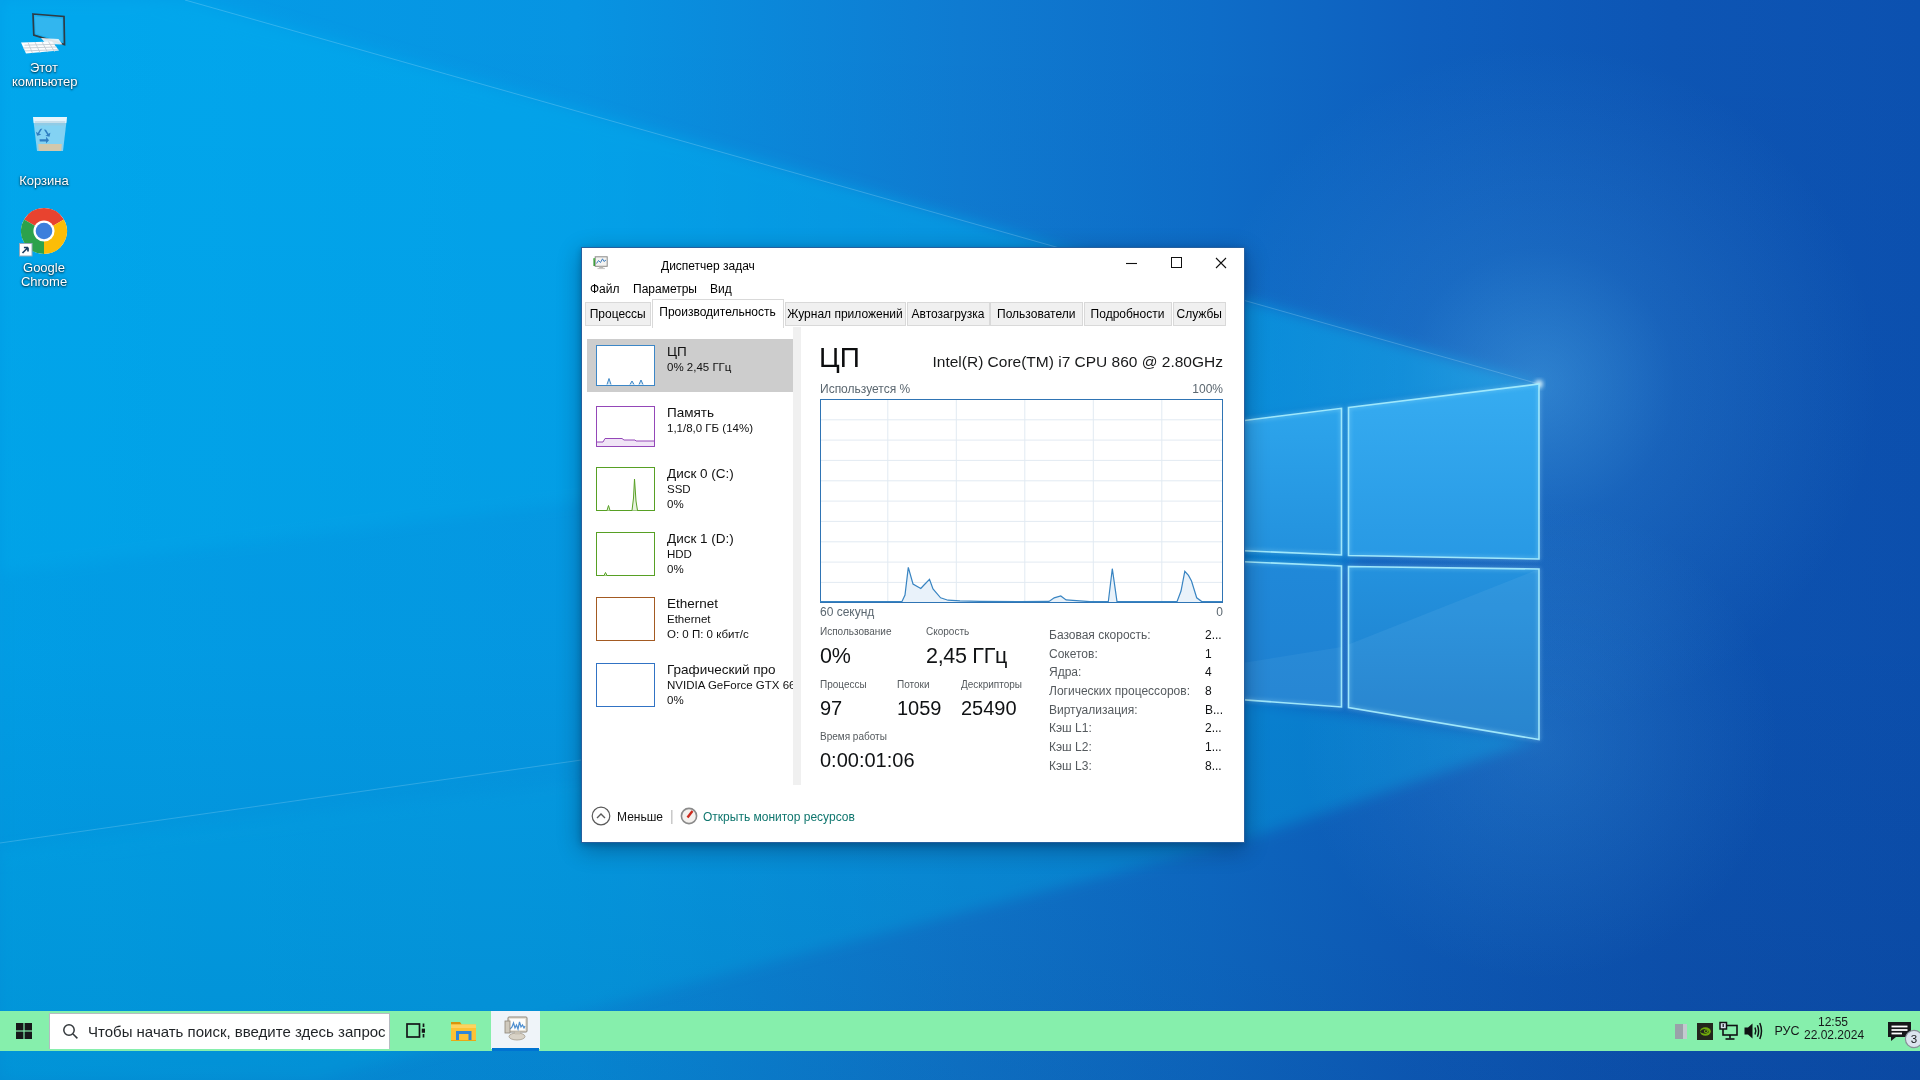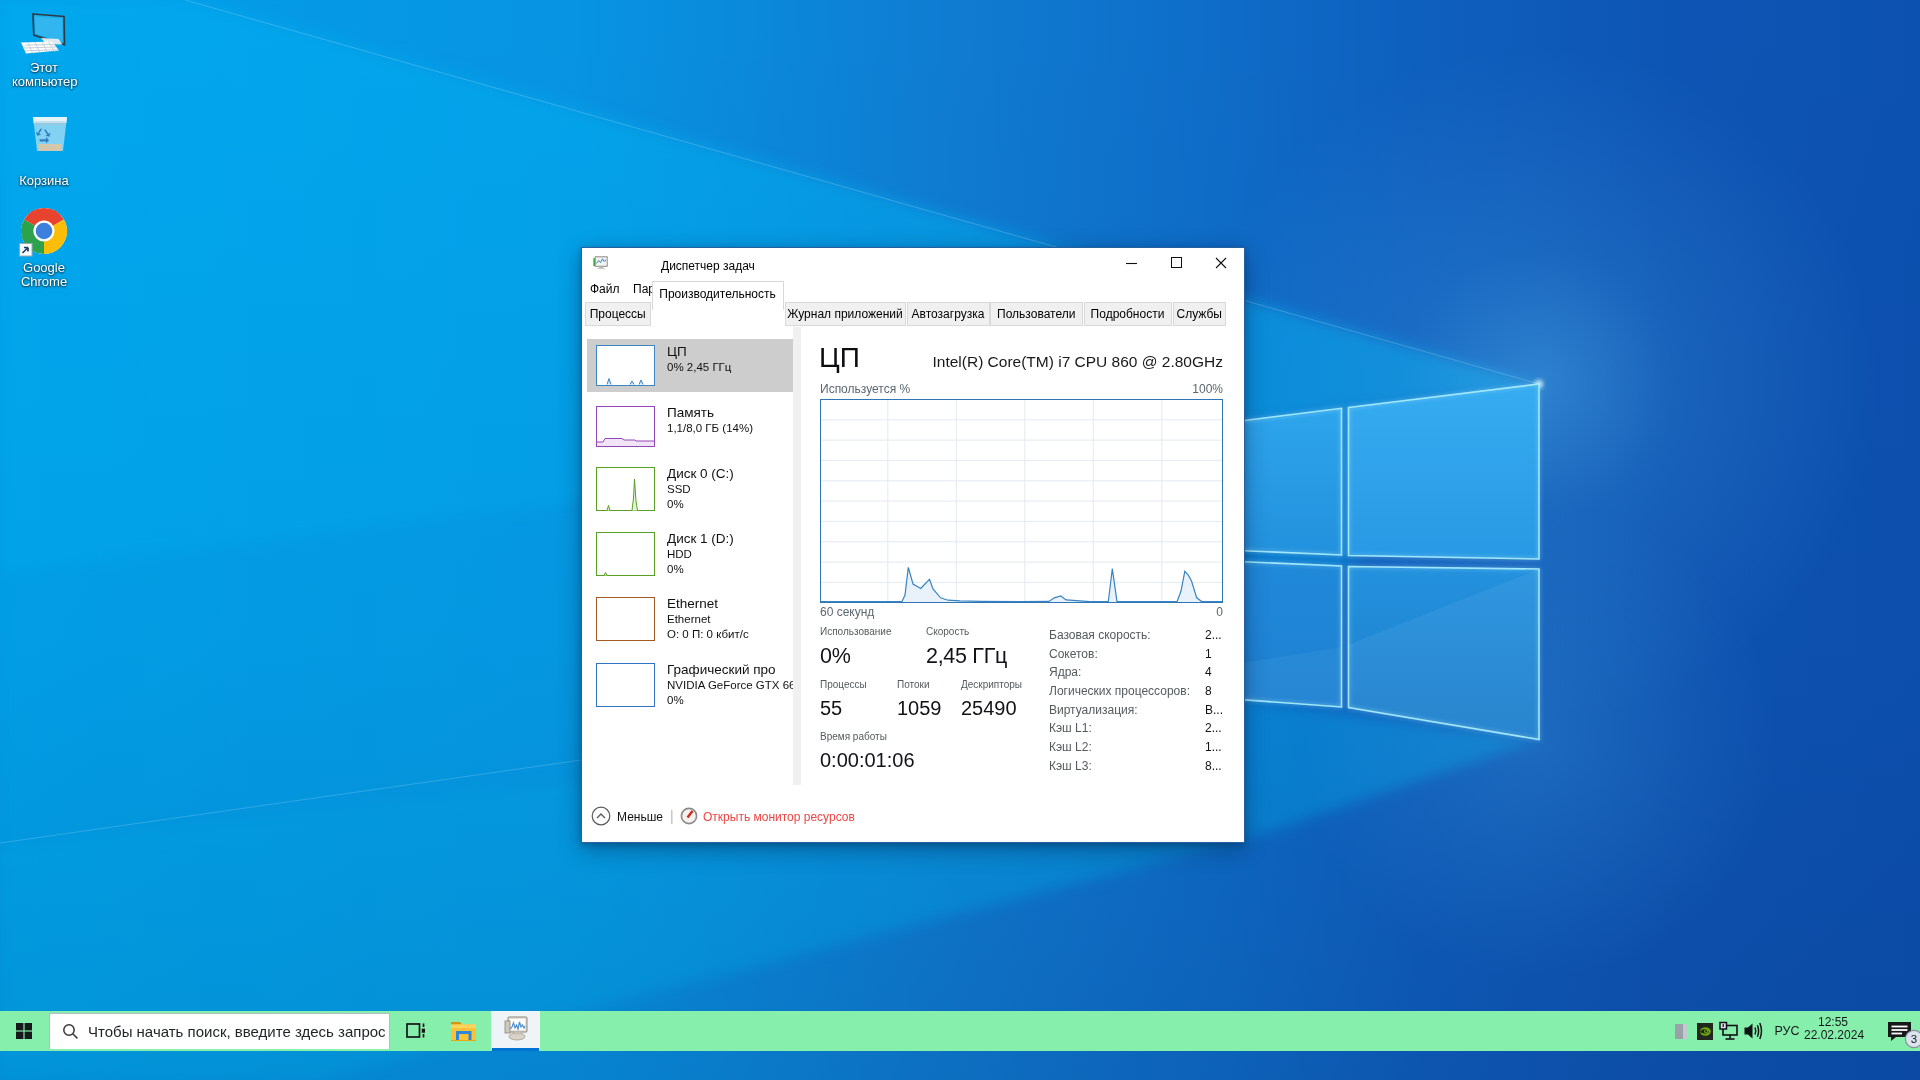--- a/index.html
+++ b/index.html
@@ -24,39 +24,39 @@
 #lang{position:absolute;left:1770px;top:0;width:34px;height:40px;text-align:center;font-size:12.5px;color:#16181a;line-height:40px;}
 
 #win{position:absolute;left:581px;top:247px;width:664px;height:596px;background:#ffffff;border:1px solid #26609f;box-shadow:0 6px 22px rgba(0,0,30,.33),0 2px 6px rgba(0,0,30,.2);}
 #win .abs{position:absolute;}
 #titlebar{position:absolute;left:0;top:0;width:662px;height:30px;background:#fff;}
 #titlebar .ttl{position:absolute;left:31px;top:11px;font-size:12px;color:#000;margin-left:48px;}
 .capbtn{position:absolute;top:0;width:45px;height:29px;}
 #menubar{position:absolute;left:0;top:30px;width:662px;height:21px;font-size:12px;color:#000;}
 #menubar span{position:absolute;top:4px;}
 .tab{position:absolute;top:54px;height:24px;background:#f0f0f0;border:1px solid #d9d9d9;font-size:12px;color:#000;text-align:center;line-height:22px;white-space:nowrap;overflow:hidden;}
-.tab.active{top:33px;height:29px;background:#fff;border-bottom:none;line-height:25px;z-index:3;}
+.tab.active{top:51px;height:29px;background:#fff;border-bottom:none;line-height:25px;z-index:3;}
 .srow{position:absolute;left:5px;width:206px;}
 .srow .thumb{position:absolute;left:9px;top:6px;}
 .srow .txt{position:absolute;left:80px;top:5px;width:130px;overflow:hidden;white-space:nowrap;}
 .srow .t1{font-size:13.5px;color:#111;line-height:16px;}
 .srow .t2{font-size:11.5px;color:#111;line-height:14.5px;}
 #scrollstrip{position:absolute;left:211px;top:79px;width:8px;height:458px;background:#f0f0f0;}
 .glabel{position:absolute;font-size:12px;color:#5b6770;white-space:nowrap;}
 .slabel{position:absolute;font-size:10px;color:#555a5e;white-space:nowrap;}
 .bigval{position:absolute;font-size:21.5px;letter-spacing:-0.3px;color:#101214;white-space:nowrap;}
 .midval{position:absolute;font-size:20px;color:#101214;white-space:nowrap;}
 .ilabel{position:absolute;left:467px;font-size:12px;color:#555a5e;white-space:nowrap;}
 .ival{position:absolute;left:623px;font-size:12px;color:#101214;white-space:nowrap;}
 #cpuhdr{position:absolute;left:237px;top:94px;font-size:28px;color:#0c0d0e;}
 #cpuname{position:absolute;left:241px;top:105px;width:400px;text-align:right;font-size:15.5px;color:#18191a;}
 #bottombar{position:absolute;left:0;top:538px;width:662px;height:56px;background:#fff;font-size:12px;}
 #bottombar .less{position:absolute;left:35px;top:24px;color:#111;}
 #bottombar .pipe{position:absolute;left:88px;top:22px;color:#bbb;font-size:14px;}
-#bottombar .link{position:absolute;left:121px;top:24px;color:#ef4444;}
+#bottombar .link{position:absolute;left:121px;top:24px;color:#0f766e;}
 </style>
 </head>
 <body>
 <div id="scene">
 <svg id="wall" width="1920" height="1080" viewBox="0 0 1920 1080">
   <defs>
     <linearGradient id="bg" x1="0" y1="0" x2="1920" y2="0" gradientUnits="userSpaceOnUse">
       <stop offset="0" stop-color="#029fe9"></stop>
       <stop offset="0.30" stop-color="#0794e2"></stop>
       <stop offset="0.50" stop-color="#0f7bd1"></stop>
@@ -403,21 +403,21 @@
   <div class="glabel" style="left:238px;top:357px;">60 секунд</div>
   <div class="glabel" style="left:600px;top:357px;width:41px;text-align:right;">0</div>
 
   <div class="slabel" style="left:238px;top:378px;">Использование</div>
   <div class="slabel" style="left:344px;top:378px;">Скорость</div>
   <div class="bigval" style="left:238px;top:396px;">0%</div>
   <div class="bigval" style="left:344px;top:396px;">2,45 ГГц</div>
   <div class="slabel" style="left:238px;top:431px;">Процессы</div>
   <div class="slabel" style="left:315px;top:431px;">Потоки</div>
   <div class="slabel" style="left:379px;top:431px;">Дескрипторы</div>
-  <div class="midval" style="left:238px;top:449px;">55</div>
+  <div class="midval" style="left:238px;top:449px;">97</div>
   <div class="midval" style="left:315px;top:449px;">1059</div>
   <div class="midval" style="left:379px;top:449px;">25490</div>
   <div class="slabel" style="left:238px;top:483px;">Время работы</div>
   <div class="midval" style="left:238px;top:501px;">0:00:01:06</div>
 
   <div class="ilabel" style="top:380px;">Базовая скорость:</div>
       <div class="ival" style="top:380px;">2...</div>
   <div class="ilabel" style="top:398.7px;">Сокетов:</div>
       <div class="ival" style="top:398.7px;">1</div>
   <div class="ilabel" style="top:417.3px;">Ядра:</div>

